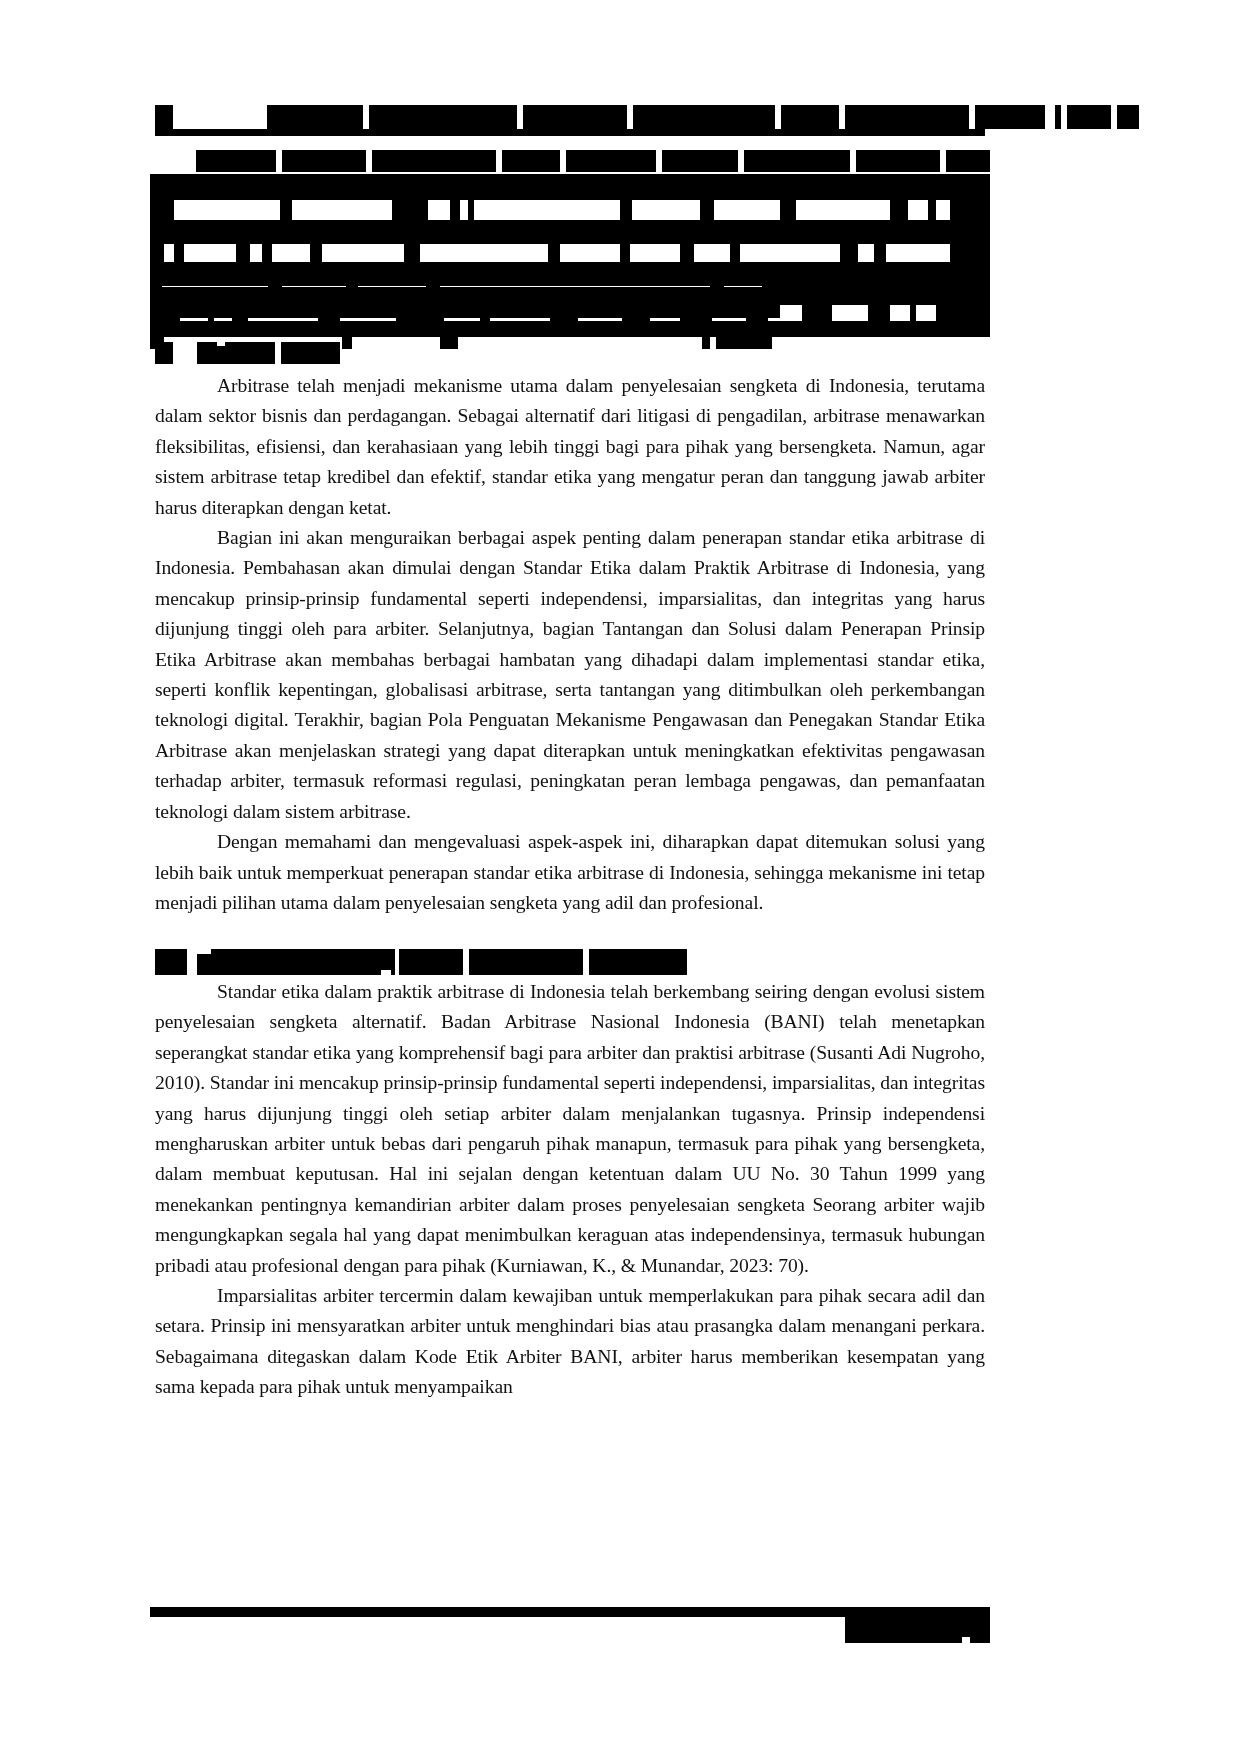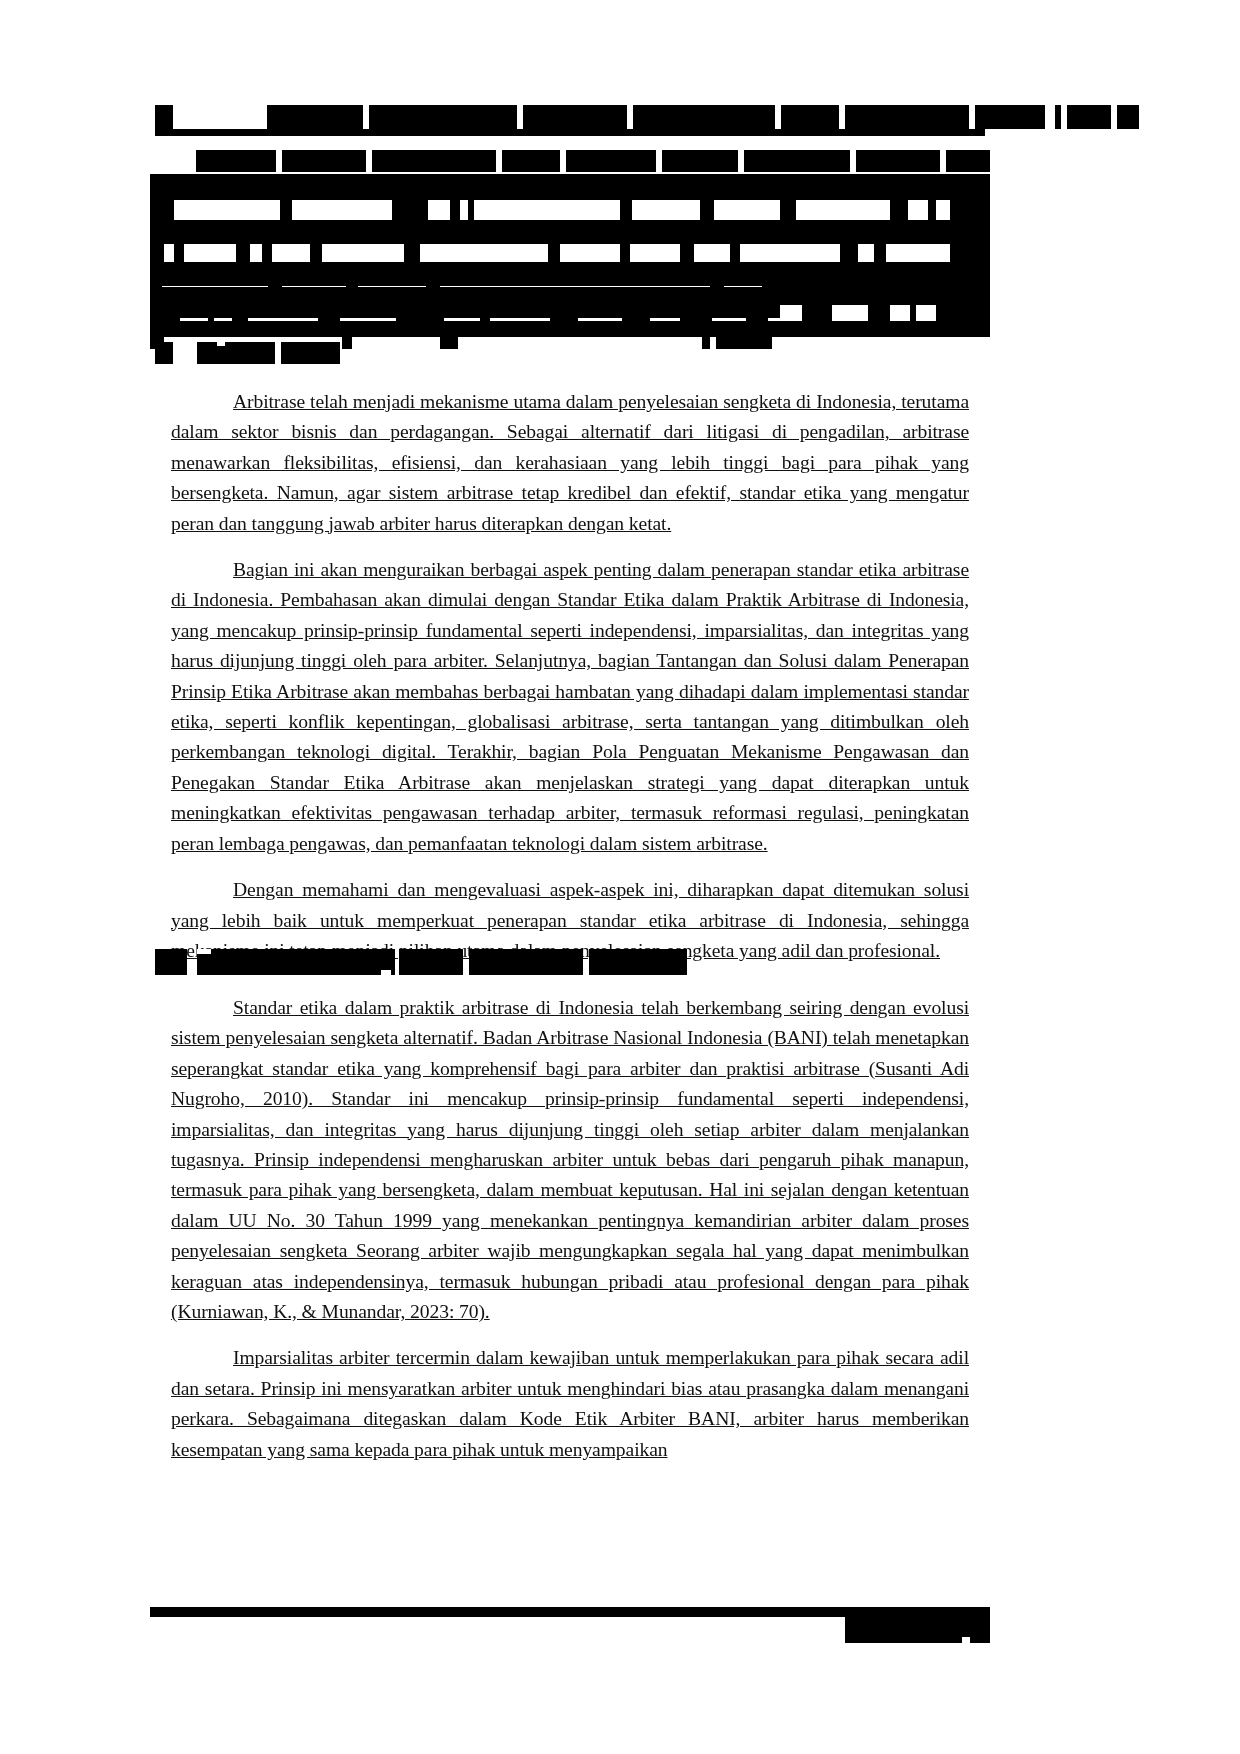--- a/index.html
+++ b/index.html
@@ -41,23 +41,22 @@
     left: 155px;
     width: 830px;
     font-size: 19.6px;
     line-height: 30.4px;
     text-align: justify;
     text-justify: inter-word;
     color: #111111;
     letter-spacing: -0.1px;
   }
   .col p {
-    margin: 16px;
+    margin: 0;
     text-indent: 62px;
-    text-decoration: underline;
   }
 
   
   .footer-rule {
     position: absolute;
     background: #000000;
   }
 </style>
 </head>
 <body>

